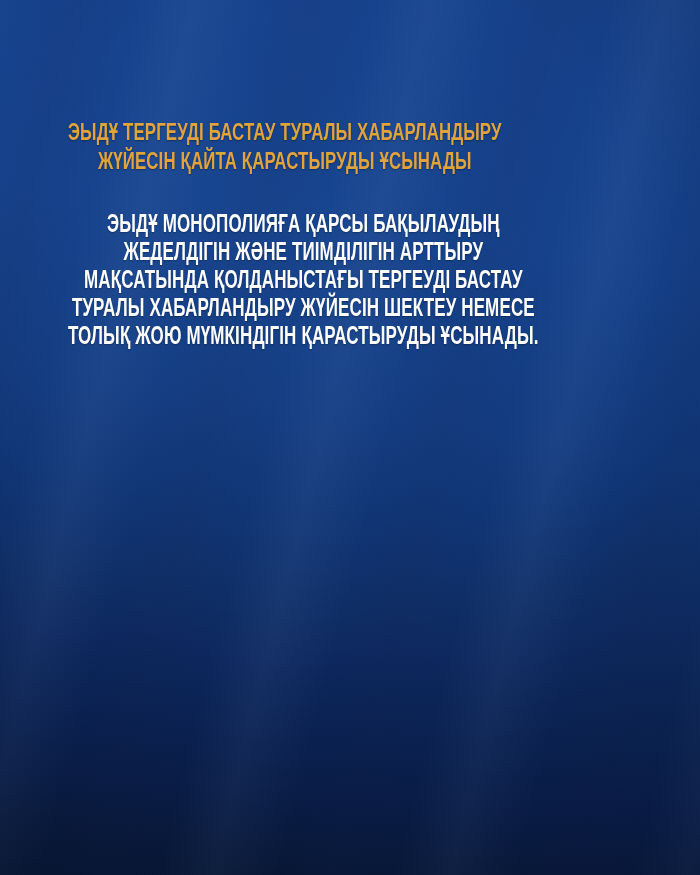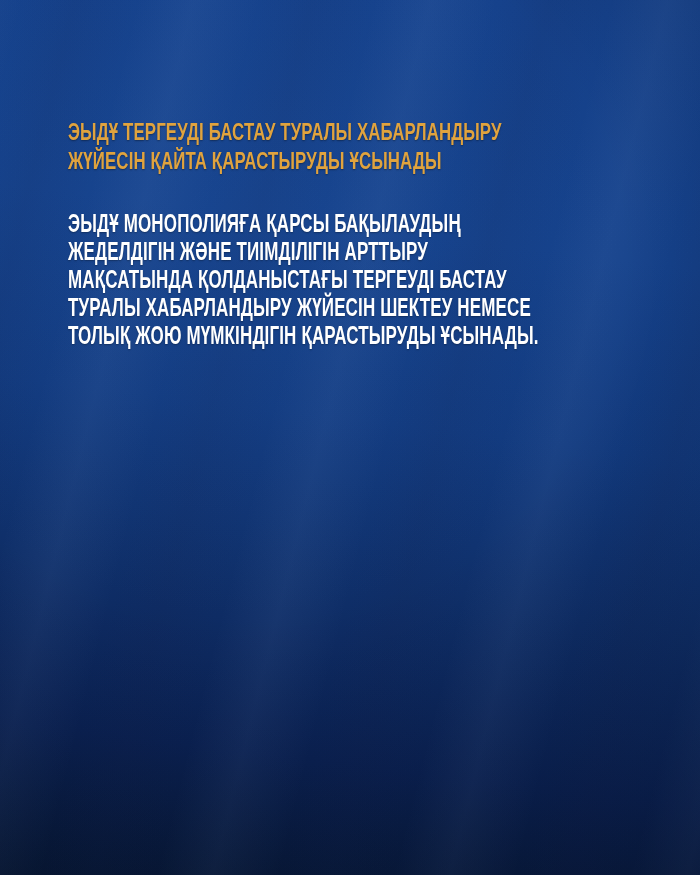--- a/index.html
+++ b/index.html
@@ -14,20 +14,21 @@
     overflow: hidden;
     font-family: "Liberation Sans", sans-serif;
     background:
       linear-gradient(187deg,
         #16428c 0%,
         #15418a 28%,
         #123a7e 48%,
         #0f2f69 66%,
         #0b2254 84%,
         #081937 100%);
+    text-align: center;
   }
   
   .poster::before {
     content: "";
     position: absolute;
     inset: -80px;
     background:
       repeating-linear-gradient(104deg,
         rgba(140, 175, 230, 0.00) 0px,
         rgba(140, 175, 230, 0.07) 55px,

